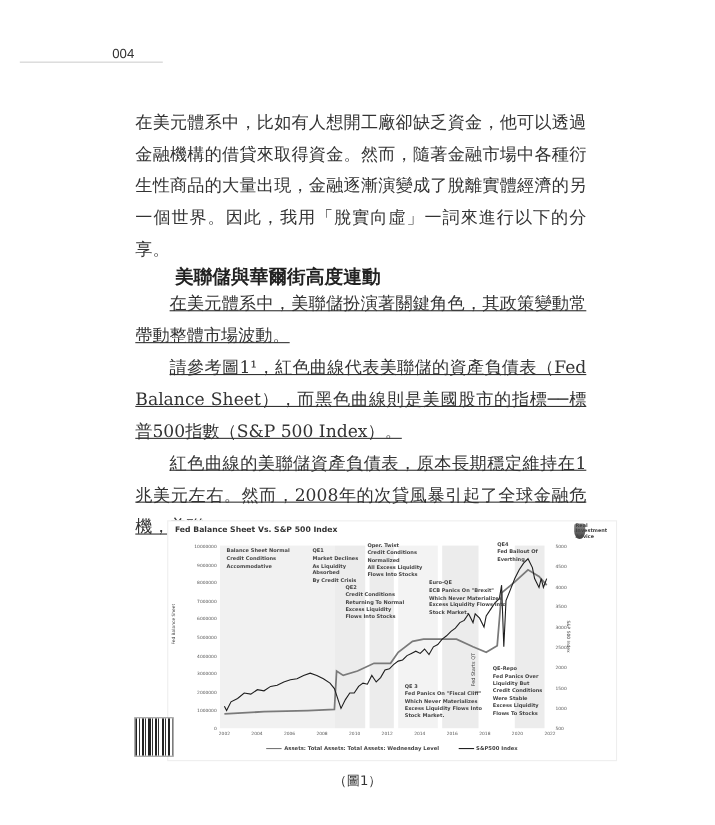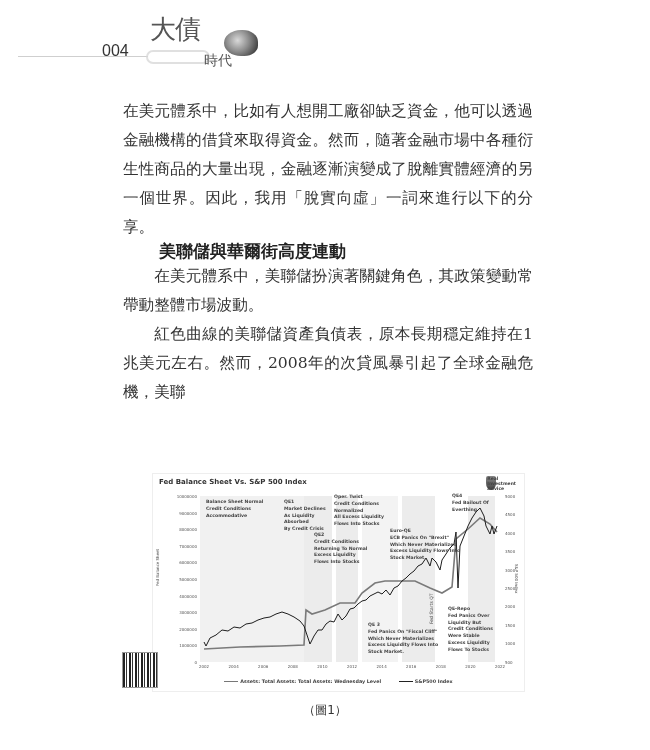--- a/index.html
+++ b/index.html
@@ -2,34 +2,34 @@
 <html><head>
 <meta charset="utf-8">
 <style>
   html, body { margin: 0; padding: 0; }
   body {
     width: 650px; height: 750px; background: #ffffff; position: relative; overflow: hidden;
     font-family: "DejaVu Serif", "Liberation Serif", serif; color: #2a2a2a;
   }
   .header { position: absolute; left: 0; top: 0; width: 650px; height: 70px; }
   .header-line { position: absolute; left: 18px; top: 56px; width: 130px; height: 1px; background: #cfcfcf; }
-  .page-number { position: absolute; left: 102px; top: 42px; font-family: "Liberation Sans", sans-serif; font-size: 16px; color: #333; }
+  .page-number { position: absolute; left: 102px; top: 42px; font-family: "Liberation Sans", sans-serif; font-size: 12px; color: #333; }
   .logo { position: absolute; left: 128px; top: 8px; width: 120px; height: 60px; }
   .logo-big { position: absolute; left: 22px; top: 4px; font-size: 26px; color: #555; letter-spacing: -1px; font-family: "DejaVu Serif", serif; }
   .logo-small { position: absolute; left: 76px; top: 44px; font-size: 14px; color: #555; font-family: "DejaVu Serif", serif; }
   .logo-rock { position: absolute; left: 96px; top: 22px; width: 34px; height: 26px; border-radius: 50% 45% 40% 50%;
     background: radial-gradient(circle at 40% 40%, #d9d9d9 0%, #8a8a8a 45%, #3d3d3d 85%); }
   .logo-chain { position: absolute; left: 18px; top: 42px; width: 60px; height: 10px; border-radius: 8px; border: 2px solid #d8d8d8; opacity: .8; }
 
   .text-block { position: absolute; left: 123px; width: 410px; font-size: 15.6px; line-height: 29px; color: #333; }
   .para { margin: 0; text-align: justify; text-align-last: left; }
-  .indent { text-indent: 2em; }
+  .indent { text-indent: 2em; text-decoration: underline; }
   .section-heading { position: absolute; left: 123px; top: 240px; font-family: "DejaVu Sans", "Liberation Sans", sans-serif; font-weight: bold; font-size: 17px; color: #222; margin-left: 36px; }
 
-  .chart { position: absolute; left: 152px; top: 473px; width: 373px; height: 219px; background: #fff; border: 1px solid #eee; box-sizing: border-box; }
+  .chart { position: absolute; left: 152px; top: 473px; width: 409px; height: 219px; background: #fff; border: 1px solid #eee; box-sizing: border-box; }
   .chart-title { position: absolute; left: 6px; top: 4px; font-family: "DejaVu Sans", sans-serif; font-weight: bold; font-size: 7px; color: #333; }
   .chart-brand { position: absolute; right: 8px; top: 2px; font-family: "DejaVu Sans", sans-serif; font-weight: bold; font-size: 4.5px; line-height: 5px; color: #444; }
   .chart-brand-icon { position: absolute; right: 28px; top: 2px; width: 10px; height: 14px; background: linear-gradient(#888,#444); border-radius: 2px 2px 50% 50%; }
   .plot { position: absolute; left: 47px; top: 22px; width: 300px; height: 166px; }
   .band { position: absolute; top: 0; height: 166px; background: #ececec; }
   .yl { position: absolute; left: 0; width: 44px; text-align: right; font-family: "DejaVu Sans", sans-serif; font-size: 4px; color: #555; }
   .yr { position: absolute; left: 352px; font-family: "DejaVu Sans", sans-serif; font-size: 4px; color: #555; }
   .xl { position: absolute; top: 190px; font-family: "DejaVu Sans", sans-serif; font-size: 4px; color: #555; transform: translateX(-50%); }
   .ann { position: absolute; font-family: "DejaVu Sans", sans-serif; font-weight: bold; font-size: 4.6px; line-height: 6.8px; color: #444; white-space: pre; }
   .axis-title-l { position: absolute; left: 2px; top: 100px; font-family: "DejaVu Sans", sans-serif; font-size: 4px; color: #444; transform: rotate(-90deg); transform-origin: left top; white-space: nowrap; }
@@ -43,36 +43,31 @@
     repeating-linear-gradient(90deg, #222 0 2px, #fff 2px 3px, #333 3px 4px, #fff 4px 6px),
     repeating-linear-gradient(0deg, #fff 0 1px, transparent 1px 3px); background-blend-mode: multiply; }
   .caption { position: absolute; left: 0; width: 650px; top: 702px; text-align: center; font-family: "DejaVu Sans", sans-serif; font-size: 12px; color: #333; }
 </style>
 </head>
 <body>
 
 <div class="header">
   <div class="header-line"></div>
   <div class="page-number">004</div>
-  <div class="logo">
-    <div class="logo-chain"></div>
-    <div class="logo-rock"></div>
-    <div class="logo-big">大債</div>
-    <div class="logo-small">時代</div>
-  </div>
 </div>
 
 <div class="text-block" style="top:97px;">
   <p class="para">在美元體系中，比如有人想開工廠卻缺乏資金，他可以透過金融機構的借貸來取得資金。然而，隨著金融市場中各種衍生性商品的大量出現，金融逐漸演變成了脫離實體經濟的另一個世界。因此，我用「脫實向虛」一詞來進行以下的分享。</p>
 </div>
 
 <div class="section-heading">美聯儲與華爾街高度連動</div>
 
 <div class="text-block" style="top:262px;">
   <p class="para indent">在美元體系中，美聯儲扮演著關鍵角色，其政策變動常帶動整體市場波動。</p>
+  <p class="para indent">請參考圖1¹，紅色曲線代表美聯儲的資產負債表（Fed Balance Sheet），而黑色曲線則是美國股市的指標──標普500指數（S&amp;P 500 Index）。</p>
   <p class="para indent">紅色曲線的美聯儲資產負債表，原本長期穩定維持在1兆美元左右。然而，2008年的次貸風暴引起了全球金融危機，美聯</p>
 </div>
 
 <div class="chart">
   <div class="chart-title">Fed Balance Sheet Vs. S&amp;P 500 Index</div>
   <div class="chart-brand-icon"></div>
   <div class="chart-brand">
     <div>Real</div>
     <div>Investment</div>
     <div>Advice</div>

